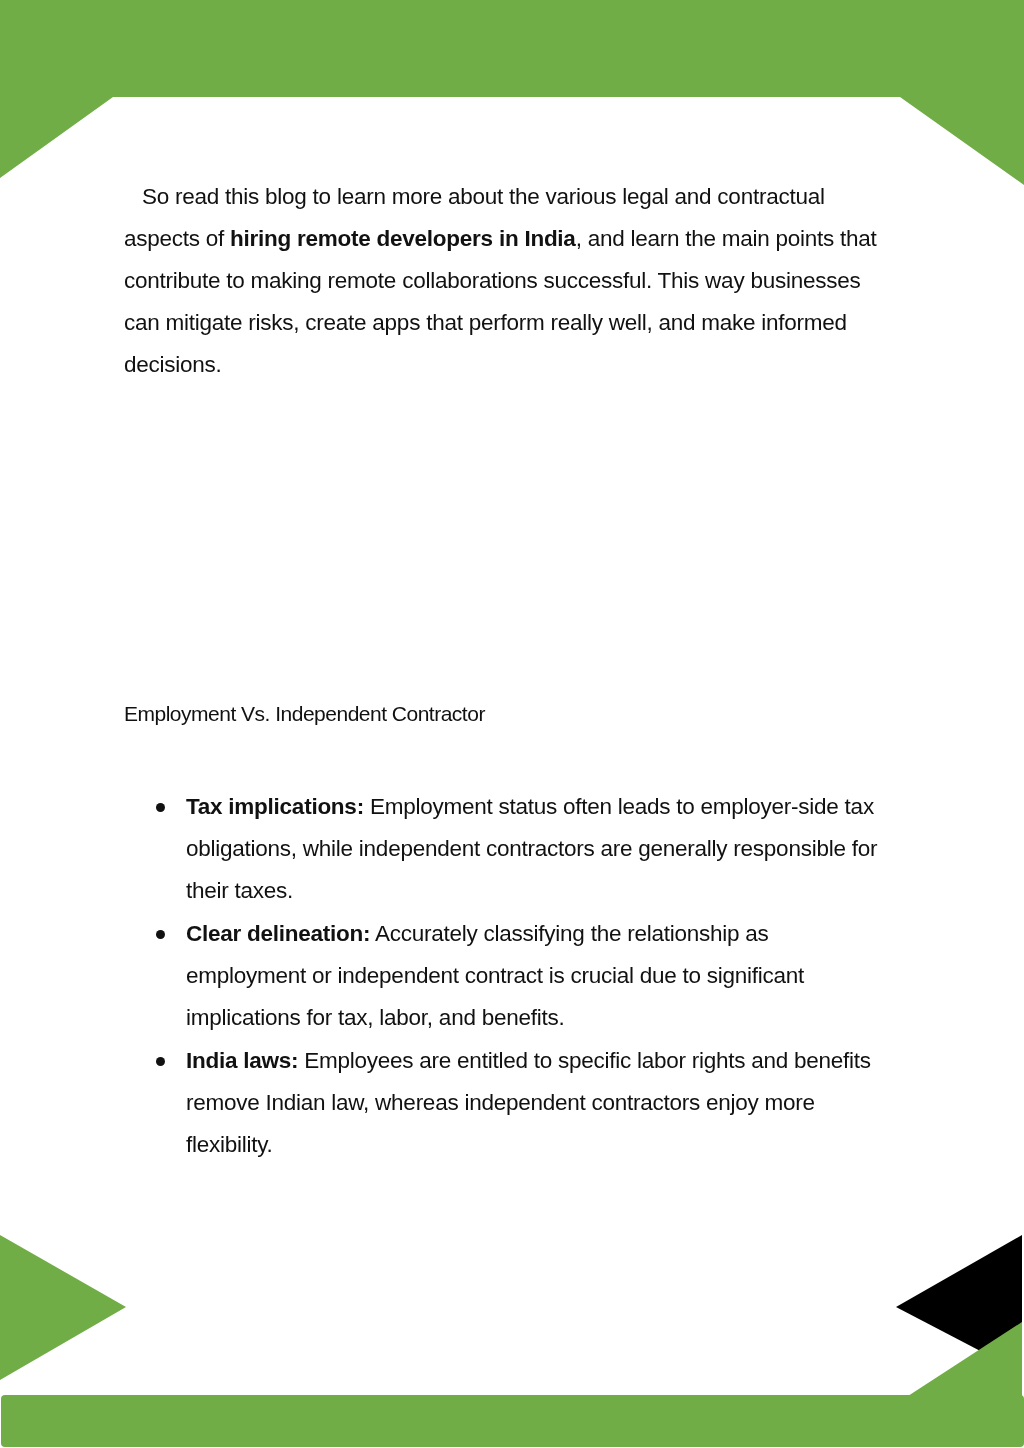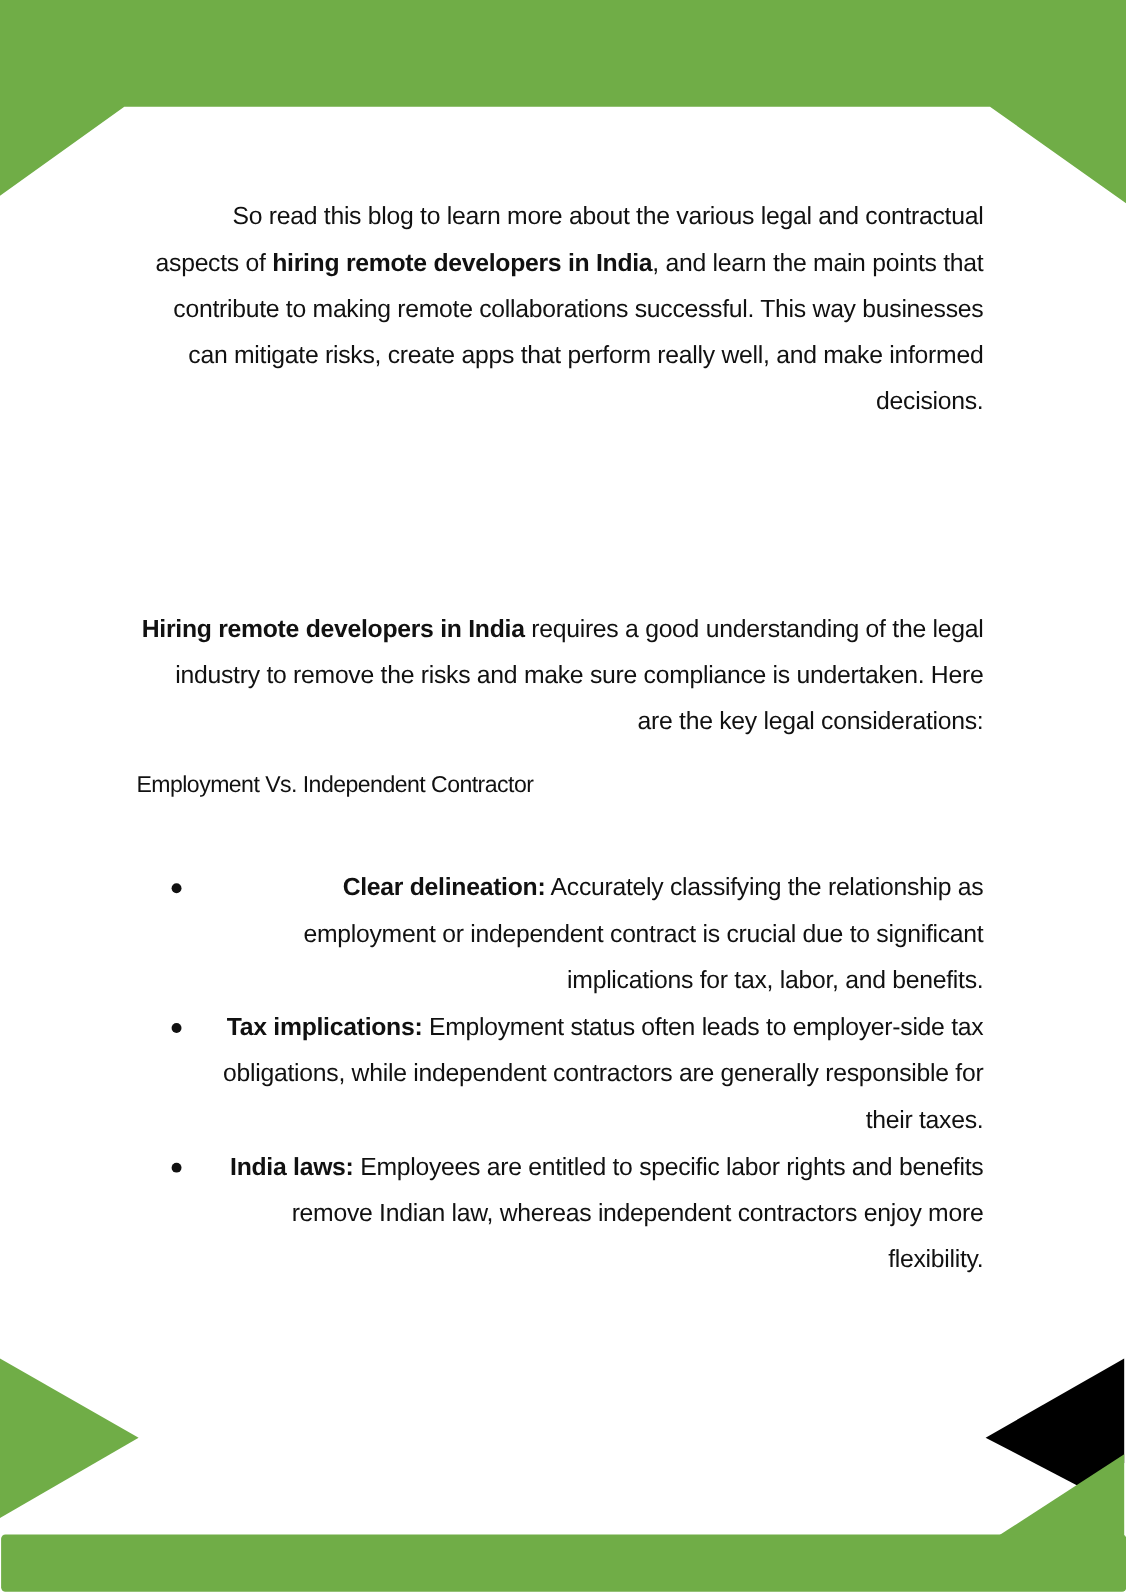--- a/index.html
+++ b/index.html
@@ -5,21 +5,21 @@
     html, body { margin: 0; padding: 0; }
     body {
       width: 1024px; height: 1448px; position: relative; overflow: hidden;
       background: #ffffff;
       font-family: "Liberation Sans", "DejaVu Sans", sans-serif;
       color: #111111;
     }
     .deco { position: absolute; left: 0; top: 0; width: 1024px; height: 1448px; pointer-events: none; }
     .content { position: absolute; left: 124px; top: 176px; width: 770px; }
     .para {
-      margin: 0; font-size: 22.5px; line-height: 42px; letter-spacing: -0.25px; text-align: right;
+      margin: 0; font-size: 22.5px; line-height: 42px; letter-spacing: -0.25px;
     }
     .para b { font-weight: bold; }
     .intro { text-indent: 18px; }
     h1.section-title {
       margin: 0; position: absolute; top: 280px; left: 0;
       font-size: 33px; font-weight: normal; letter-spacing: -0.6px; line-height: 44px;
     }
     .p2 { position: absolute; top: 375px; left: 0; width: 770px; }
     h2.sub-title {
       margin: 0; position: absolute; top: 518px; left: 0;
@@ -49,32 +49,31 @@
   <polygon points="1022,1322 908,1396 1022,1396" fill="#70AD47"></polygon>
 
   <rect x="1" y="1395" width="1023" height="52" rx="4" fill="#70AD47"></rect>
 </svg>
 
 <div class="content">
 
   <p class="para intro"><span>So read this blog to learn more about the various legal and contractual aspects of </span><b>hiring remote developers in India</b><span>, and learn the main points that contribute to making remote collaborations successful. This way businesses can mitigate risks, create apps that perform really well, and make informed decisions.</span></p>
 
 
-  <p class="para p2"><b>Hiring remote developers in India</b><span> requires a good understanding of the legal industry to remove the risks and make sure compliance is undertaken. Here are the key legal considerations:</span></p>
 
   <h2 class="sub-title">Employment Vs. Independent Contractor</h2>
 
   <ul class="bullets">
     <li class="para">
       <span class="dot"></span>
-      <b>Clear delineation:</b><span> Accurately classifying the relationship as employment or independent contract is crucial due to significant implications for tax, labor, and benefits.</span>
+      <b>Tax implications:</b><span> Employment status often leads to employer-side tax obligations, while independent contractors are generally responsible for their taxes.</span>
     </li>
     <li class="para">
       <span class="dot"></span>
-      <b>Tax implications:</b><span> Employment status often leads to employer-side tax obligations, while independent contractors are generally responsible for their taxes.</span>
+      <b>Clear delineation:</b><span> Accurately classifying the relationship as employment or independent contract is crucial due to significant implications for tax, labor, and benefits.</span>
     </li>
     <li class="para">
       <span class="dot"></span>
       <b>India laws:</b><span> Employees are entitled to specific labor rights and benefits remove Indian law, whereas independent contractors enjoy more flexibility.</span>
     </li>
   </ul>
 
 </div>
 
 </body></html>

